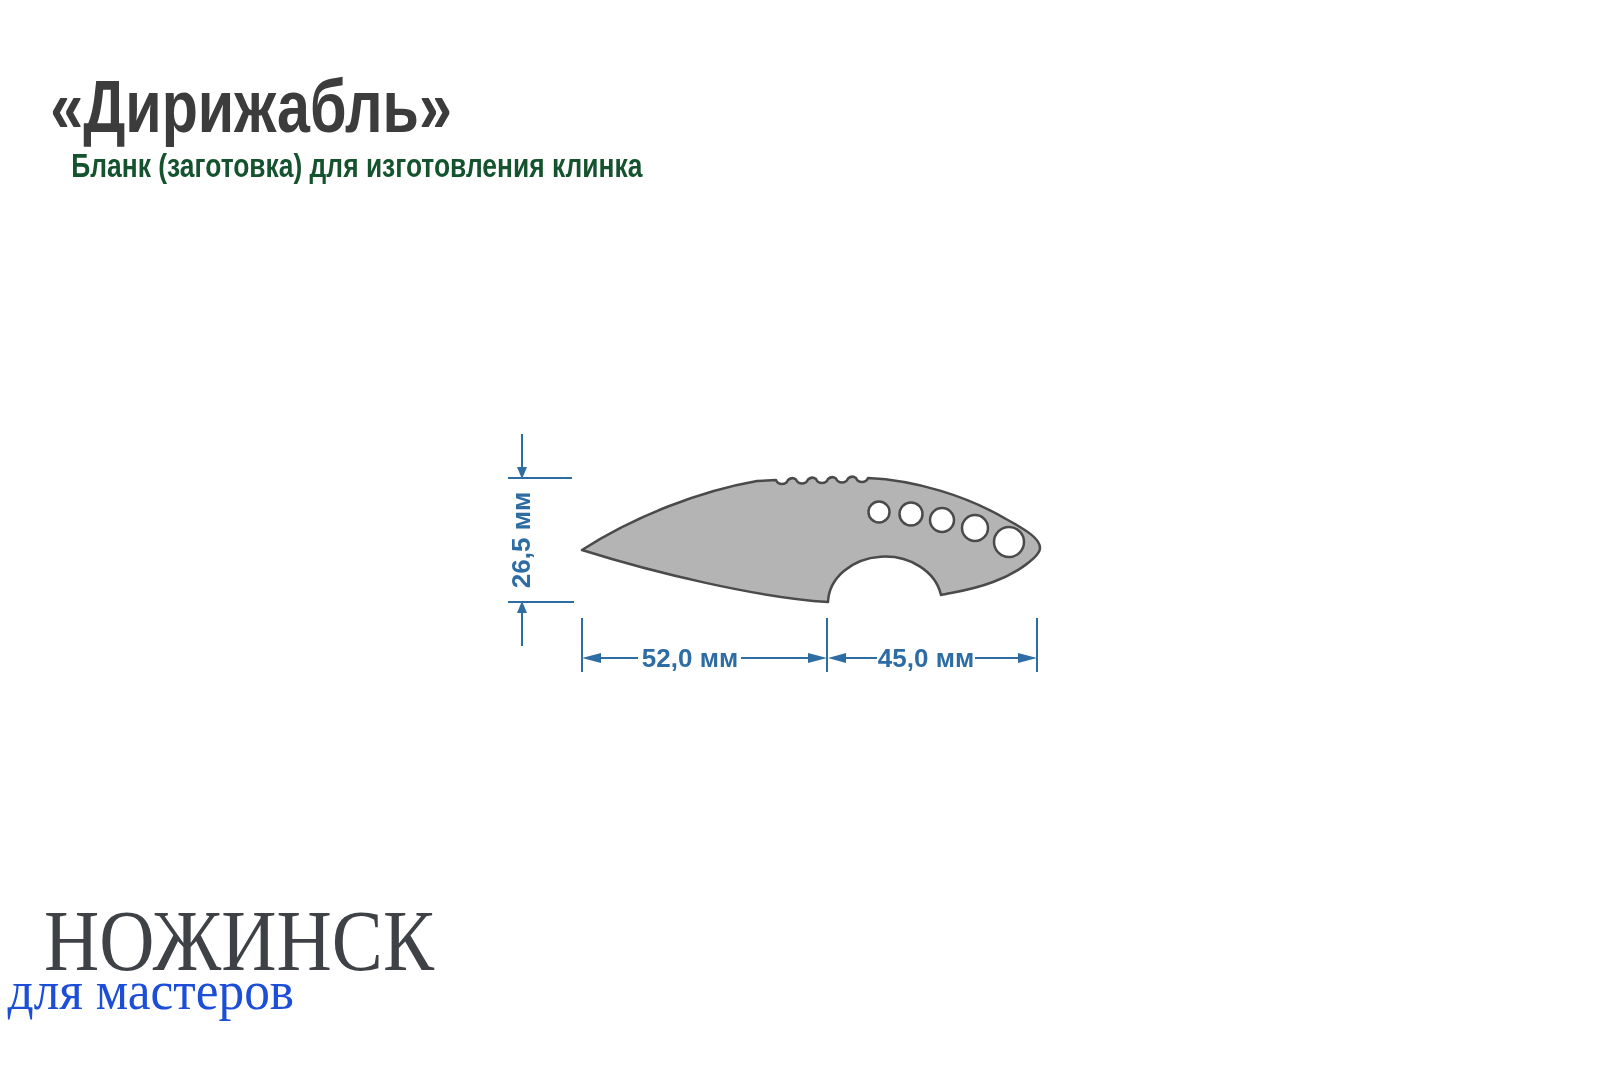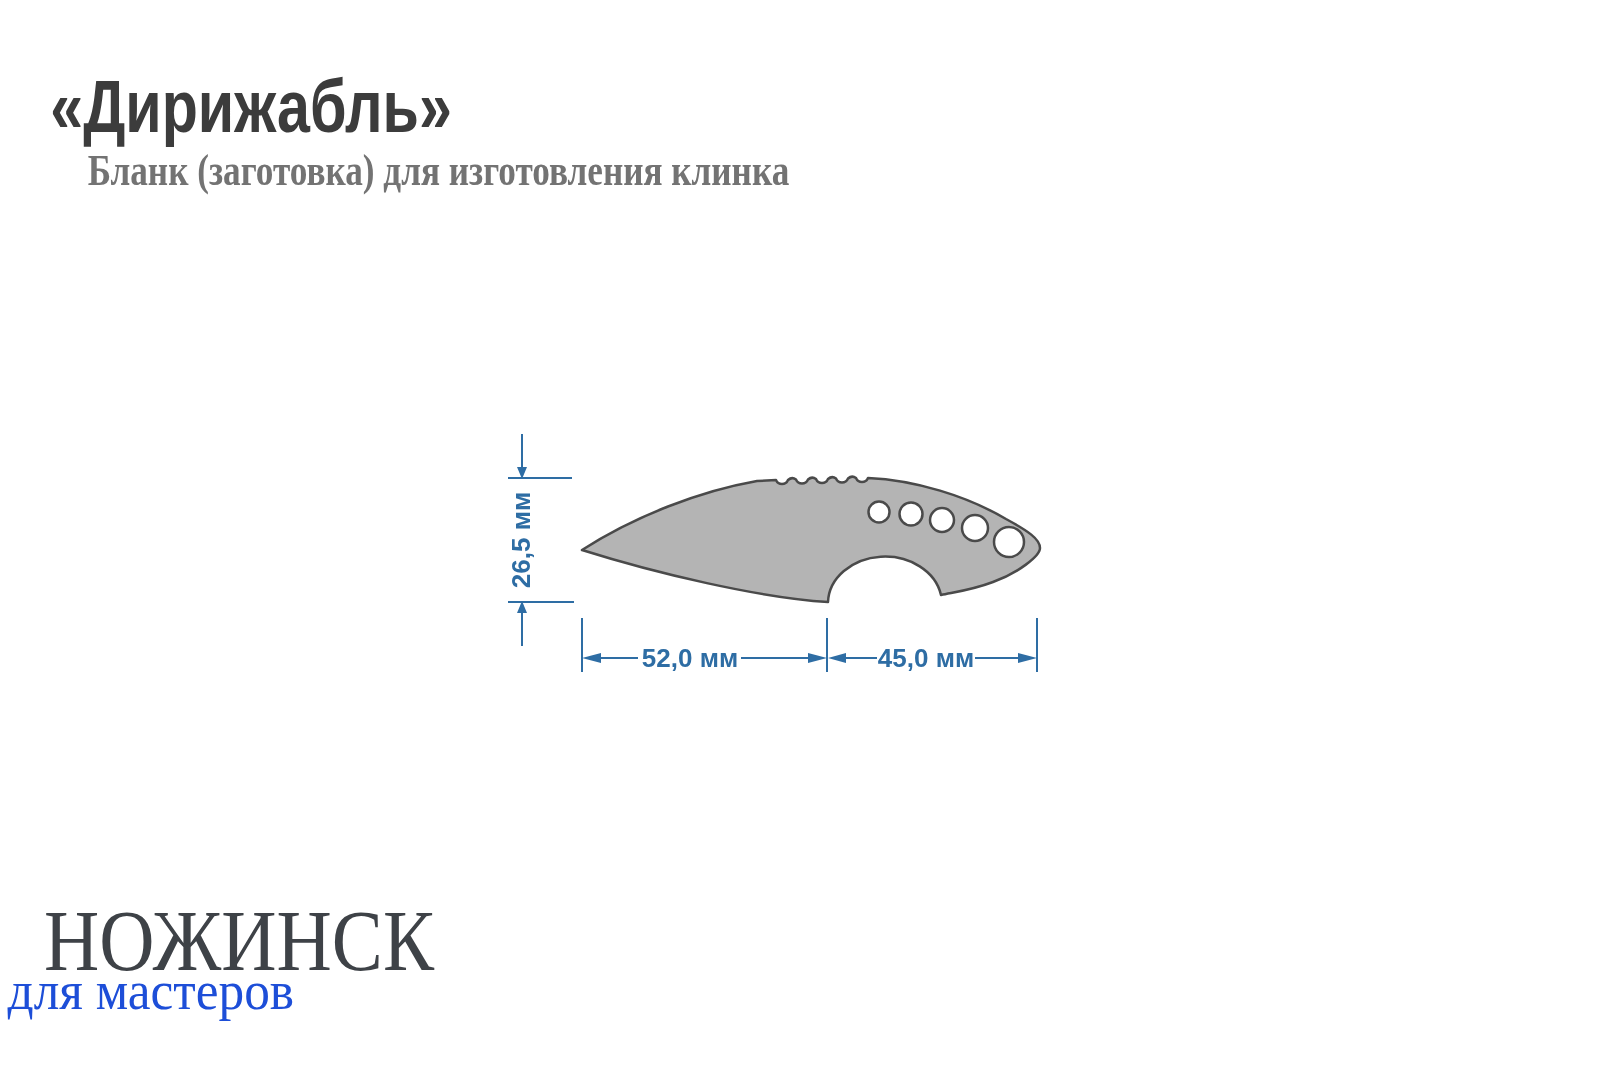--- a/index.html
+++ b/index.html
@@ -3,21 +3,21 @@
 <meta charset="utf-8">
 <style>
   html,body{margin:0;padding:0;background:#fff;}
   body{
     width:1620px;height:1080px;position:relative;overflow:hidden;
     font-family:"Liberation Sans", sans-serif;
   }
   .center-row{position:absolute;left:0;width:100%;white-space:nowrap;}
   .condense{display:inline-block;transform:scaleX(0.80);transform-origin:50% 50%;}
   .page-title{top:70px;font-size:74px;line-height:1;font-weight:700;color:#3c3c3c;}
-  .page-subtitle{top:149px;font-size:44px;line-height:1;font-weight:700;color:#737373;font-family:Liberation Serif, serif;}
+  .page-subtitle{top:149px;font-size:33px;line-height:1;font-weight:700;color:#14532d;}
   .drawing-wrap{position:absolute;left:460px;top:400px;width:620px;height:300px;}
   .blank{fill:#b4b4b4;stroke:#4a4a4a;stroke-width:2.5;stroke-linejoin:round;}
   .hole{fill:#ffffff;stroke:#4a4a4a;stroke-width:2.5;}
   .dim-line{stroke:#2e6da4;stroke-width:2;fill:none;}
   .dim-arrow{fill:#2e6da4;stroke:none;}
   .dim-text{fill:#2e6da4;font-family:"Liberation Sans",sans-serif;font-size:26px;font-weight:700;}
   .brand{top:898px;font-size:86px;line-height:1;font-weight:400;color:#3e4247;
          font-family:"Liberation Serif",serif;margin-left:20px;}
   .brand .condense{transform:scaleX(0.89);}
   .tagline{top:964px;font-size:54px;line-height:1;font-weight:400;color:#1d4ed8;

